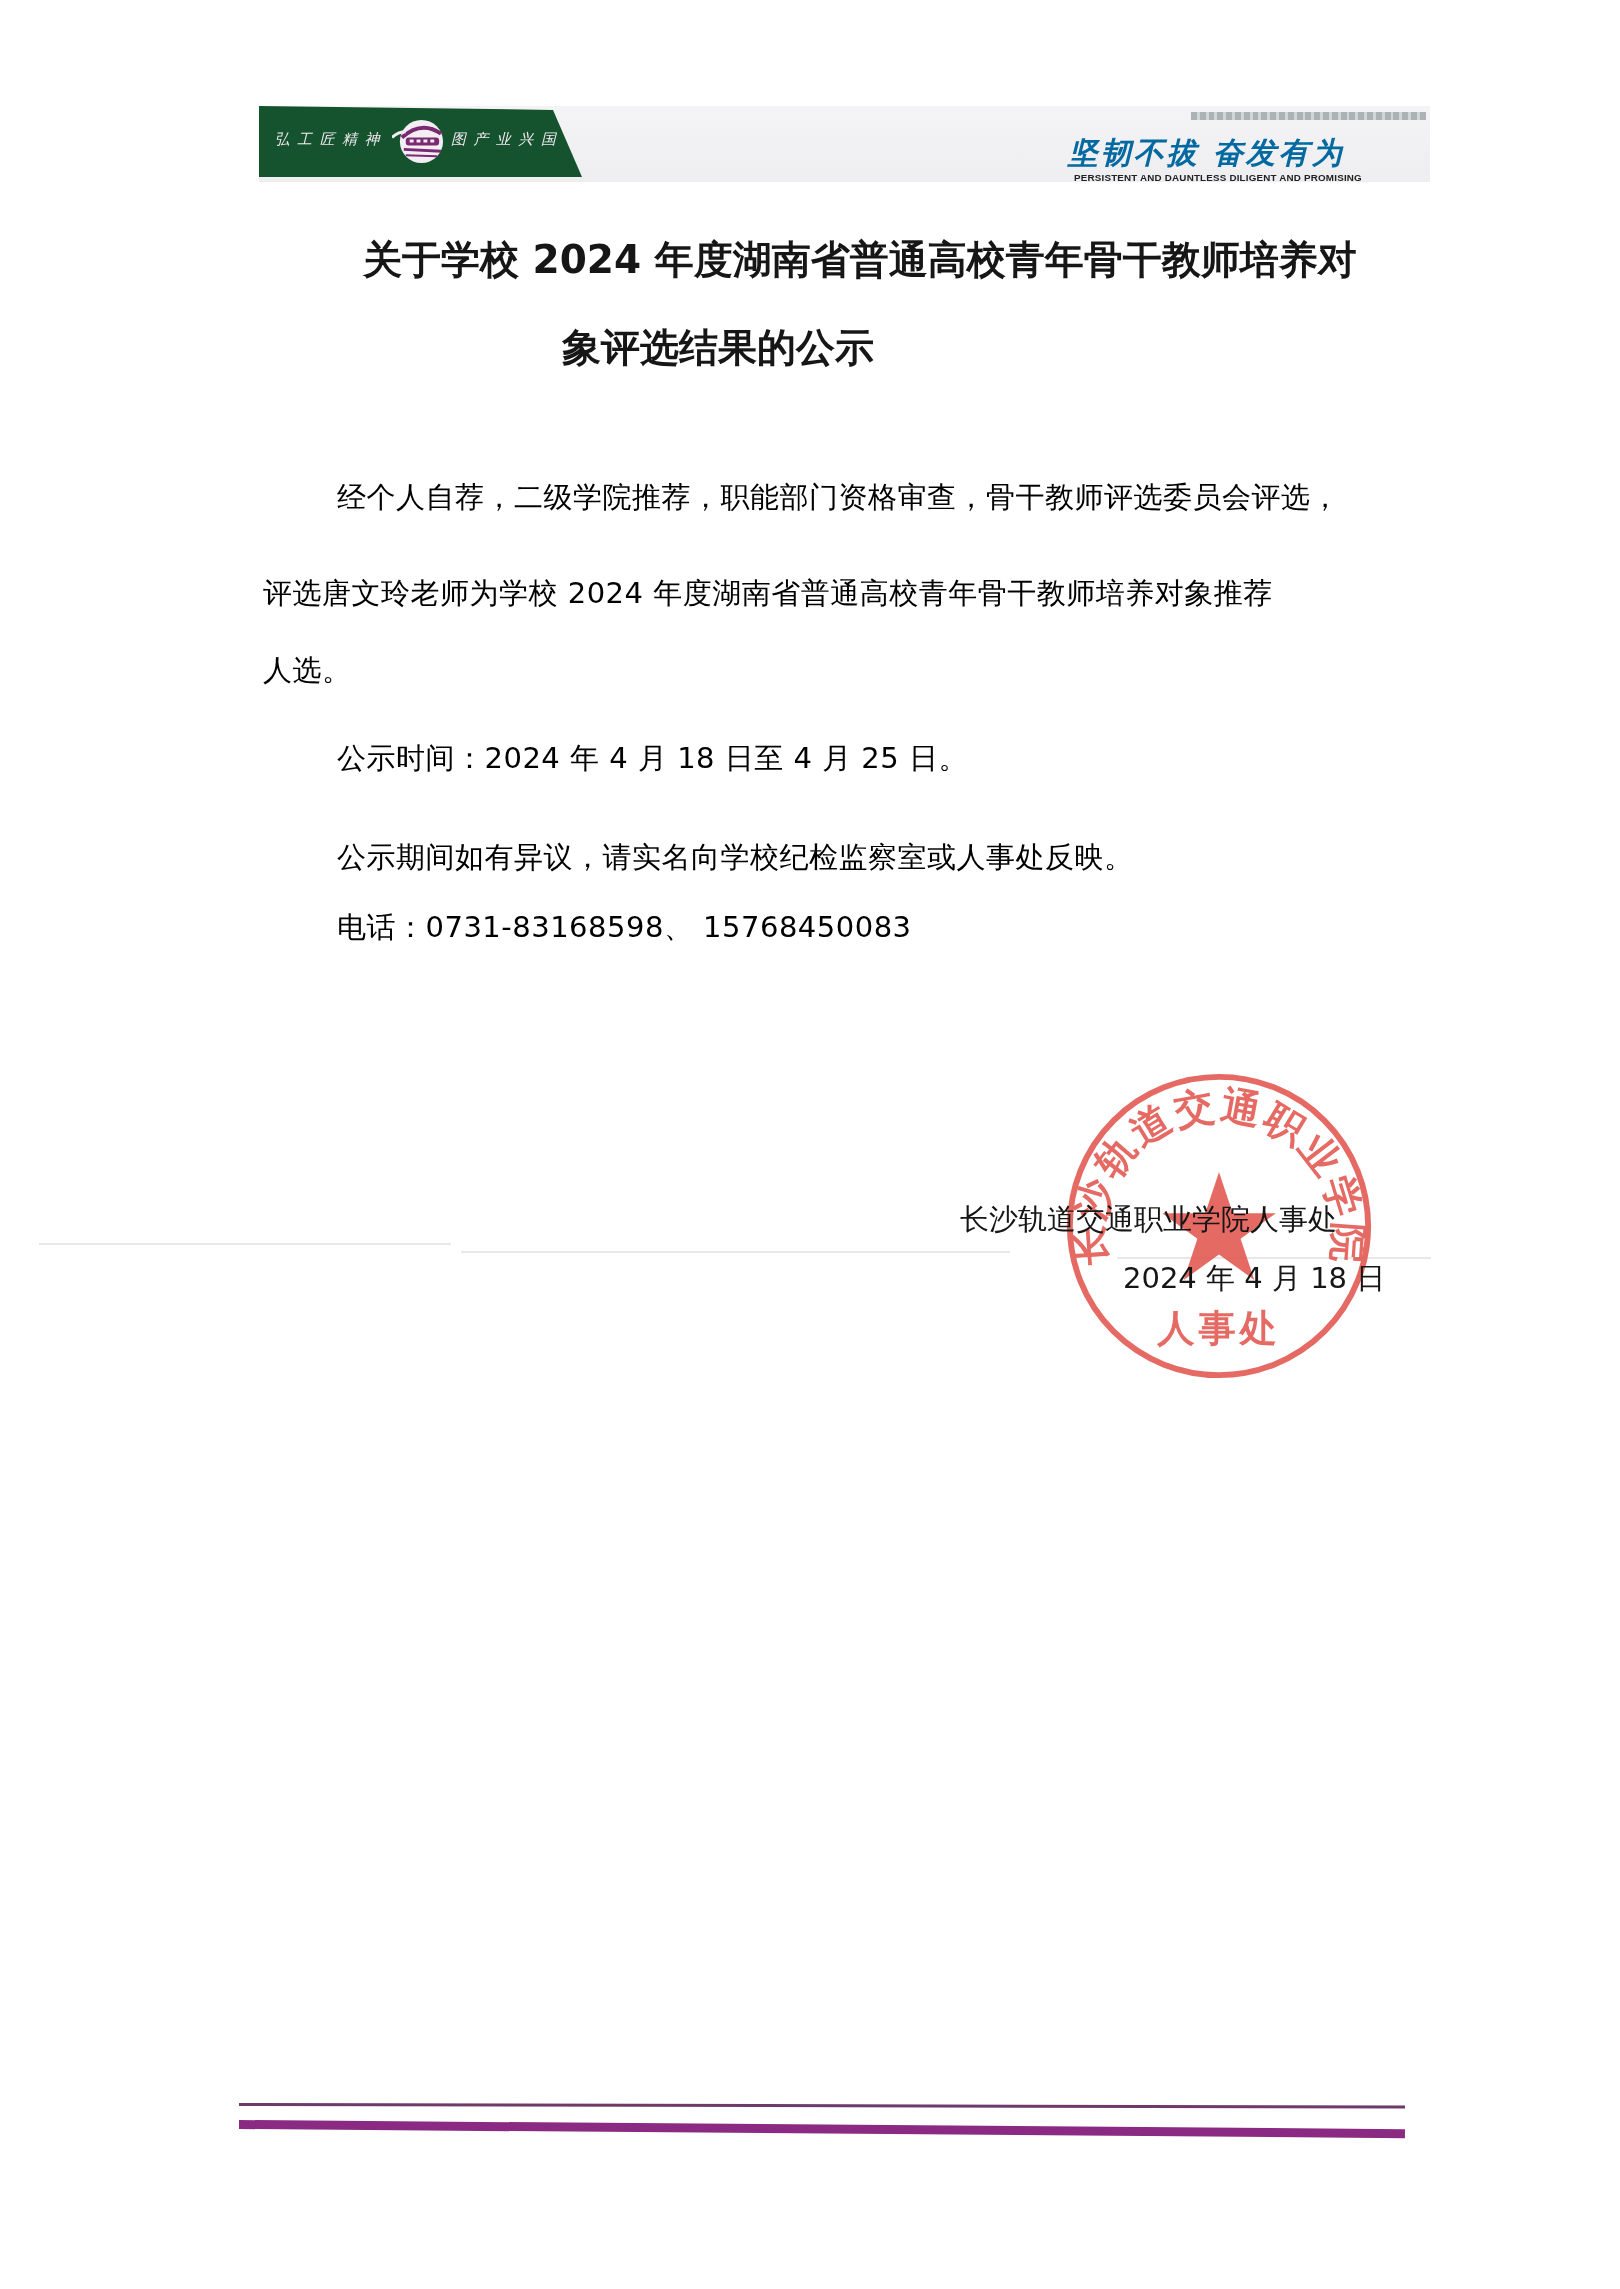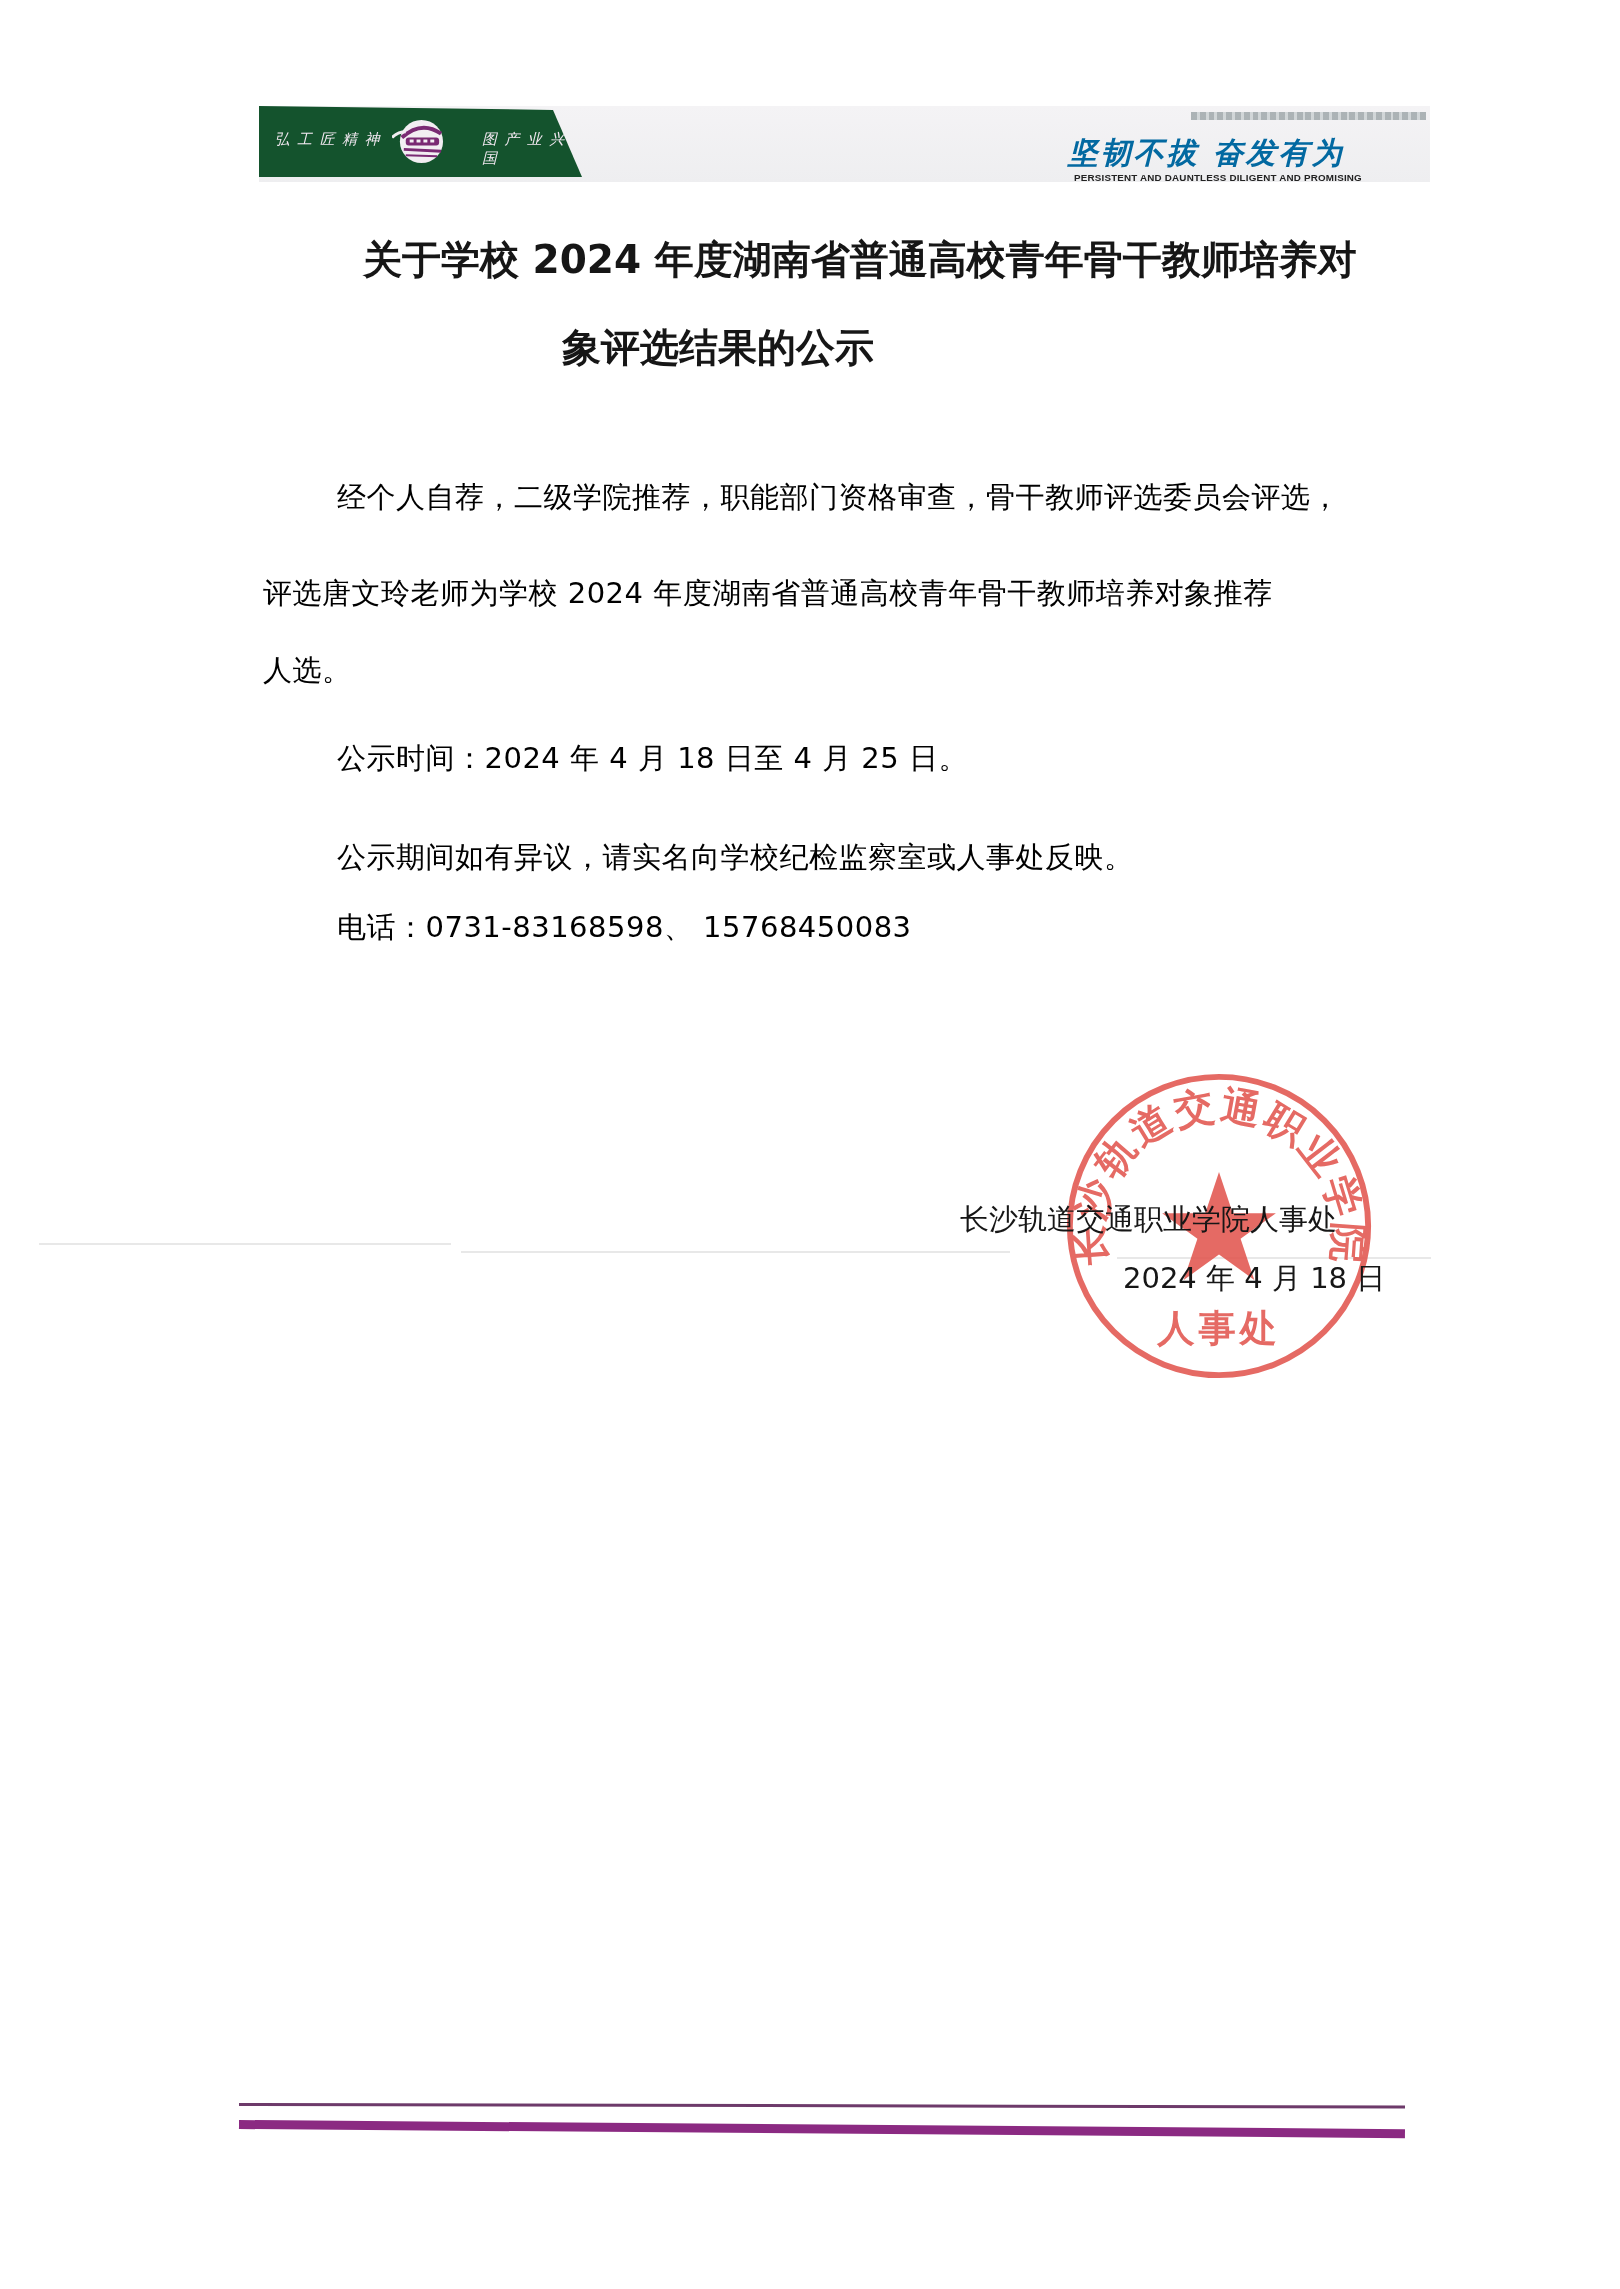--- a/index.html
+++ b/index.html
@@ -37,21 +37,21 @@
   .banner-text {
     position: absolute;
     top: 23.5px;
     color: #f3e9f2;
     font-family: "DejaVu Serif", serif;
     font-size: 14.7px;
     letter-spacing: 7.8px;
     font-style: italic;
   }
   .banner-text.left { left: 15.7px; }
-  .banner-text.right { left: 192px; margin-left: 31px; }
+  .banner-text.right { left: 192px; }
   .banner-logo {
     position: absolute;
     left: 133px;
     top: 9.8px;
     width: 55px;
     height: 51px;
   }
 
   .motto {
     position: absolute;

